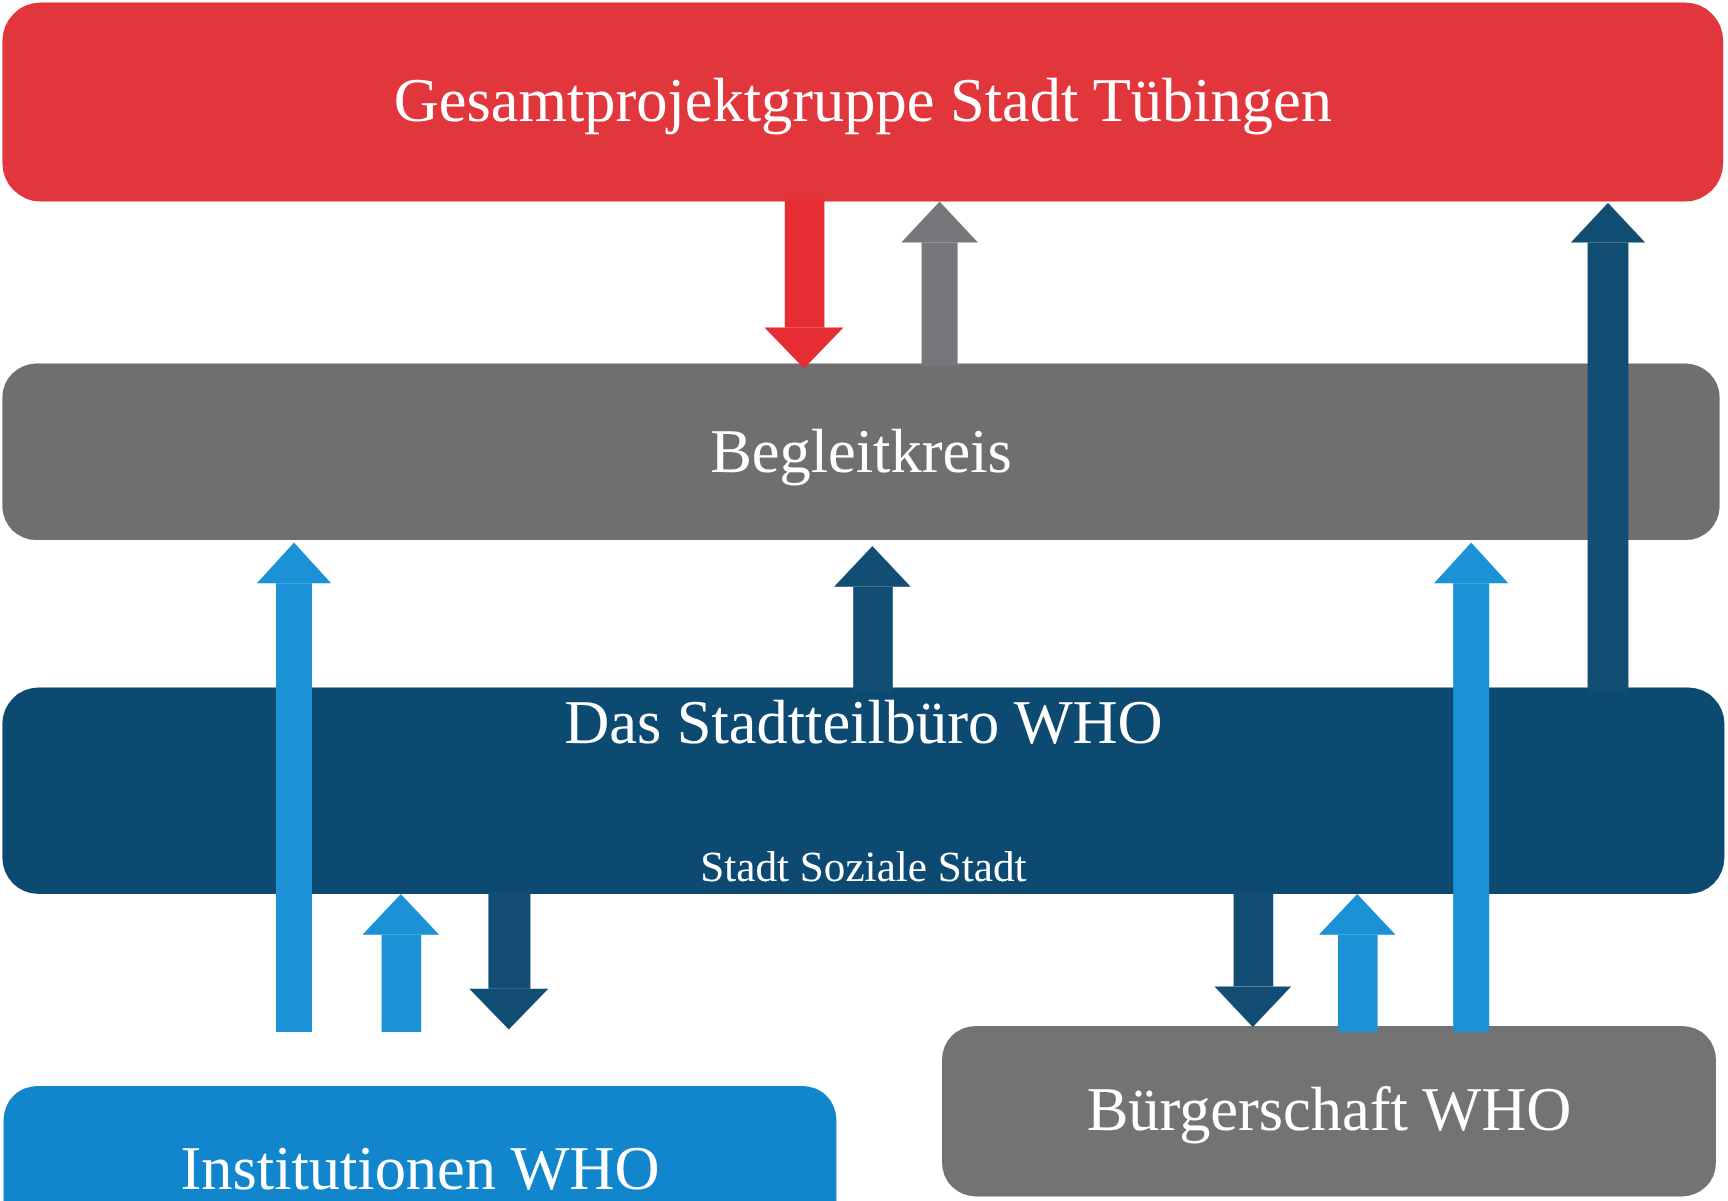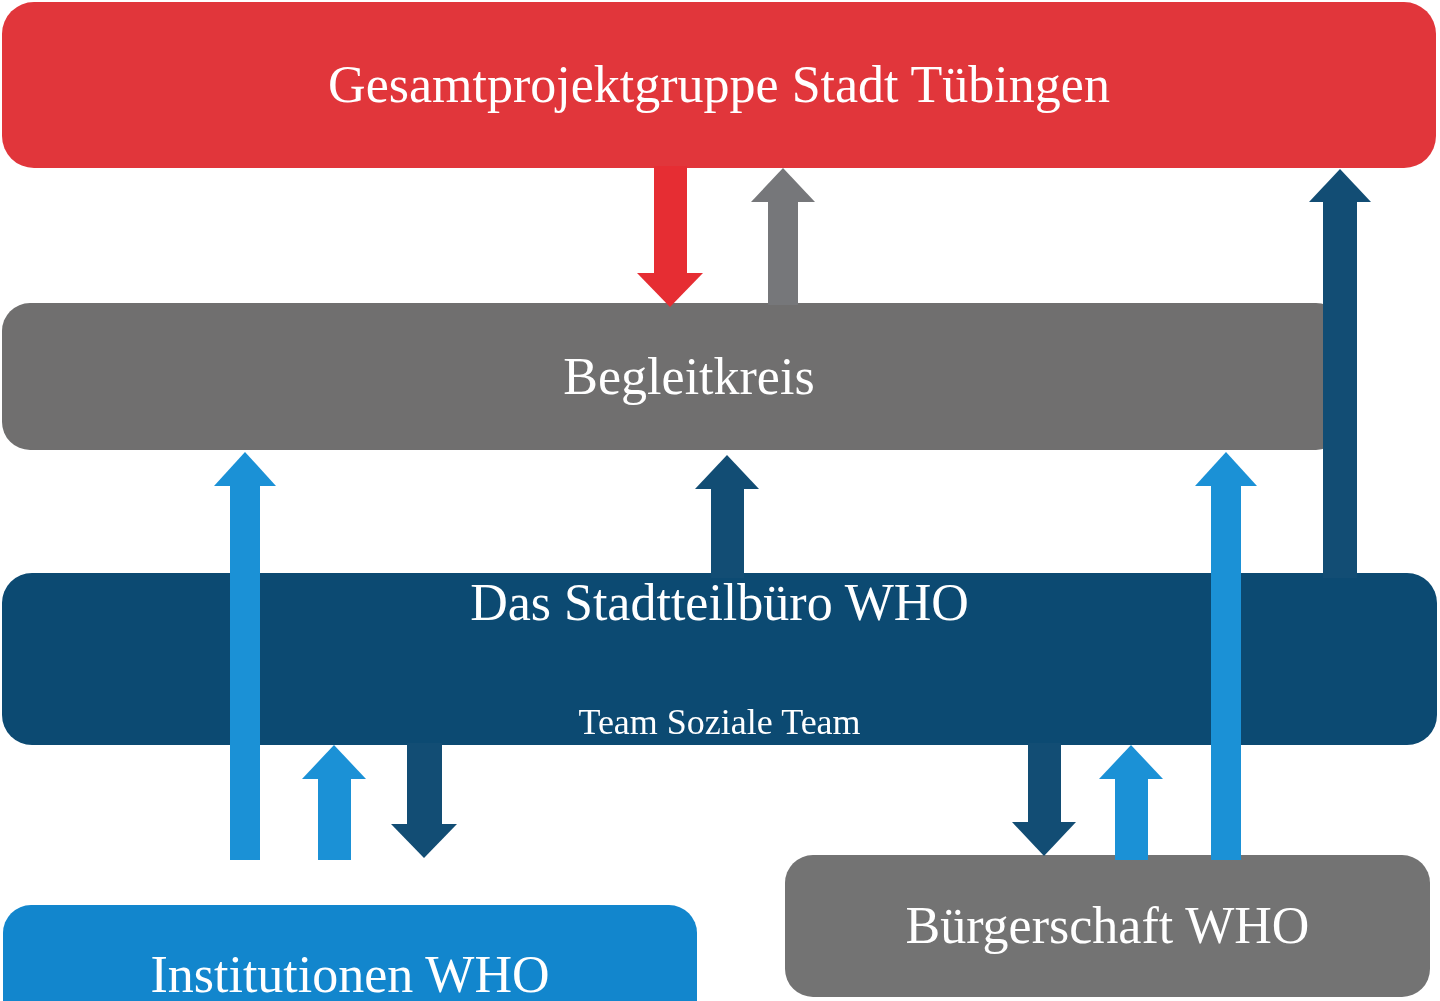--- a/index.html
+++ b/index.html
@@ -13,21 +13,21 @@
   .box{
     position:absolute;
     display:flex;flex-direction:column;
     align-items:center;justify-content:center;
     color:#ffffff;text-align:center;font-family:Liberation Serif, serif;
   }
   .box .title{font-size:52px;line-height:60px;letter-spacing:0px;}
   .box .subtitle{font-size:36px;line-height:46px;margin-top:4px;}
 
   .box-red{left:2px;top:2px;width:1434px;height:166px;border-radius:32px;background:#e1363b;}
-  .box-gray{left:2px;top:303px;width:1310px;height:147px;border-radius:28px;background:#706f6f;padding-left:32px;}
+  .box-gray{left:2px;top:303px;width:1431px;height:147px;border-radius:28px;background:#706f6f;}
   .box-navy{left:2px;top:573px;width:1435px;height:172px;border-radius:30px;background:#0c4a72;justify-content:space-between;}
   .box-blue-left{left:3px;top:905px;width:694px;height:139px;border-radius:28px;background:#1286cd;}
   .box-blue-right{left:785px;top:855px;width:645px;height:142px;border-radius:28px;background:#737373;}
 
   
   .arrow{
     position:absolute;
     display:flex;flex-direction:column;align-items:center;
     z-index:5;
   }
@@ -42,21 +42,21 @@
   <div class="box box-red">
     <div class="title">Gesamtprojektgruppe Stadt Tübingen</div>
   </div>
 
   <div class="box box-gray">
     <div class="title">Begleitkreis</div>
   </div>
 
   <div class="box box-navy">
     <div class="title">Das Stadtteilbüro WHO</div>
-    <div class="subtitle">Team Soziale Team</div>
+    <div class="subtitle">Stadt Soziale Stadt</div>
   </div>
 
   <div class="box box-blue-left">
     <div class="title">Institutionen WHO</div>
   </div>
 
   <div class="box box-blue-right">
     <div class="title">Bürgerschaft WHO</div>
   </div>
 

